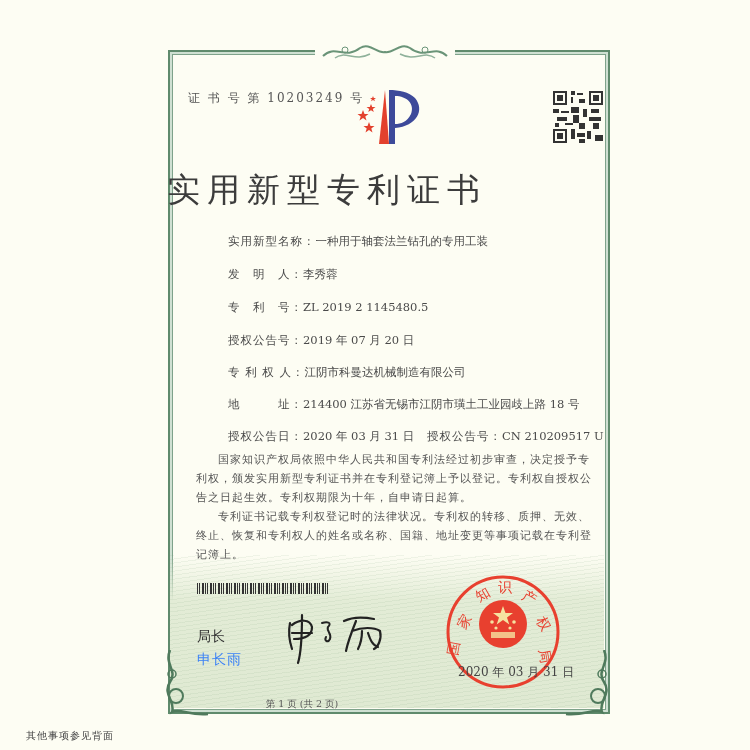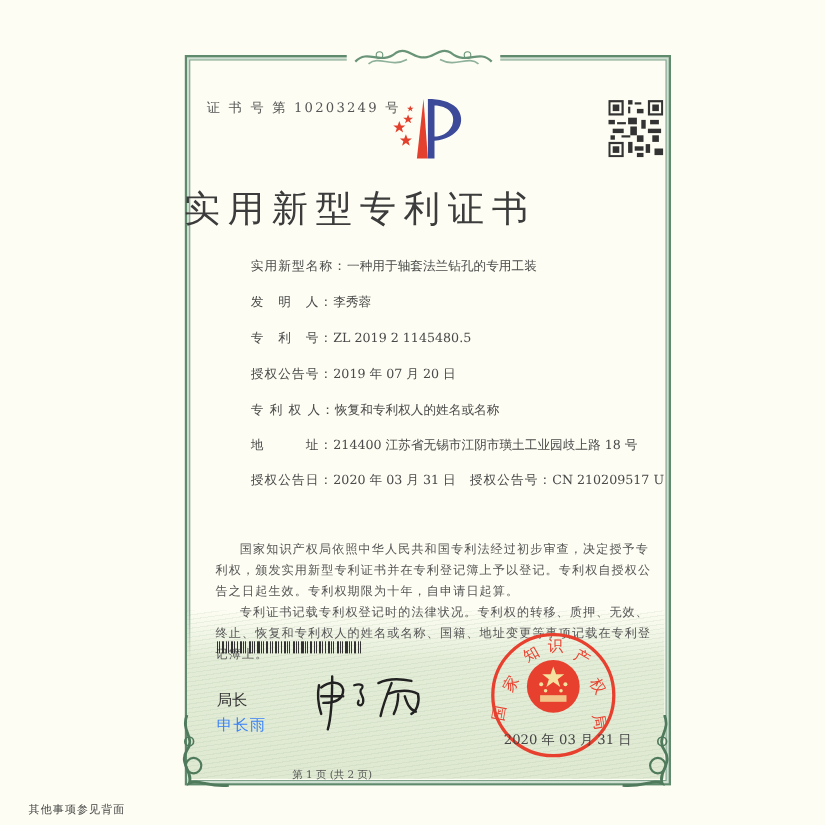--- a/index.html
+++ b/index.html
@@ -30,21 +30,21 @@
   .logo { position:absolute; left:355px; top:88px; width:80px; height:60px; }
   .qr { position:absolute; left:553px; top:91px; width:50px; height:52px; }
   .title {
     position:absolute; left:0; width:654px; top:168px; text-align:center;
     font-size:33px; letter-spacing:7px; color:#3c3c3c; font-family:"DejaVu Sans","Liberation Sans",sans-serif;
   }
   .field { position:absolute; left:196px; font-size:11.5px; color:#4a4a4a; white-space:nowrap;margin-left:32px; }
   .field .lbl { display:inline-block; letter-spacing:1px; }
   .para {
     position:absolute; left:196px; width:404px; font-size:11px; line-height:19px; color:#555;
-    text-indent:2em; letter-spacing:1px;margin-top:40px;
+    text-indent:2em; letter-spacing:1px;
   }
   .barcode { position:absolute; left:197px; top:583px; width:133px; height:11px;
     background: repeating-linear-gradient(90deg,#333 0 1px,transparent 1px 2px,#333 2px 3px,transparent 3px 5px,#333 5px 7px,transparent 7px 8px);
   }
   .dir-title { position:absolute; left:197px; top:628px; font-size:14px; color:#333; font-family:"DejaVu Sans","Liberation Sans",sans-serif; }
   .dir-name { position:absolute; left:197px; top:651px; font-size:14px; color:#3b82f6; font-family:Liberation Serif, serif; letter-spacing:1px;}
   .signature { position:absolute; left:282px; top:605px; width:110px; height:60px; }
   .seal { position:absolute; left:443px; top:572px; width:120px; height:120px; }
   .seal-date { position:absolute; left:458px; top:664px; font-size:12px; color:#444; }
   .page-no { position:absolute; left:0; width:604px; top:698px; text-align:center; font-size:9.5px; color:#555; }
@@ -134,21 +134,21 @@
 <div class="field" style="top:267px">
   <span class="lbl">发　明　人：</span><span>李秀蓉</span>
 </div>
 <div class="field" style="top:300px">
   <span class="lbl">专　利　号：</span><span>ZL 2019 2 1145480.5</span>
 </div>
 <div class="field" style="top:333px">
   <span class="lbl">授权公告号：</span><span>2019 年 07 月 20 日</span>
 </div>
 <div class="field" style="top:365px">
-  <span class="lbl">专 利 权 人：</span><span>恢复和专利权人的姓名或名称</span>
+  <span class="lbl">专 利 权 人：</span><span>江阴市科曼达机械制造有限公司</span>
 </div>
 <div class="field" style="top:397px">
   <span class="lbl">地　　　址：</span><span>214400 江苏省无锡市江阴市璜土工业园歧上路 18 号</span>
 </div>
 <div class="field" style="top:429px">
   <span class="lbl">授权公告日：</span><span>2020 年 03 月 31 日</span>
 </div>
 <div class="field" style="top:429px;left:395px">
   <span class="lbl">授权公告号：</span><span>CN 210209517 U</span>
 </div>

